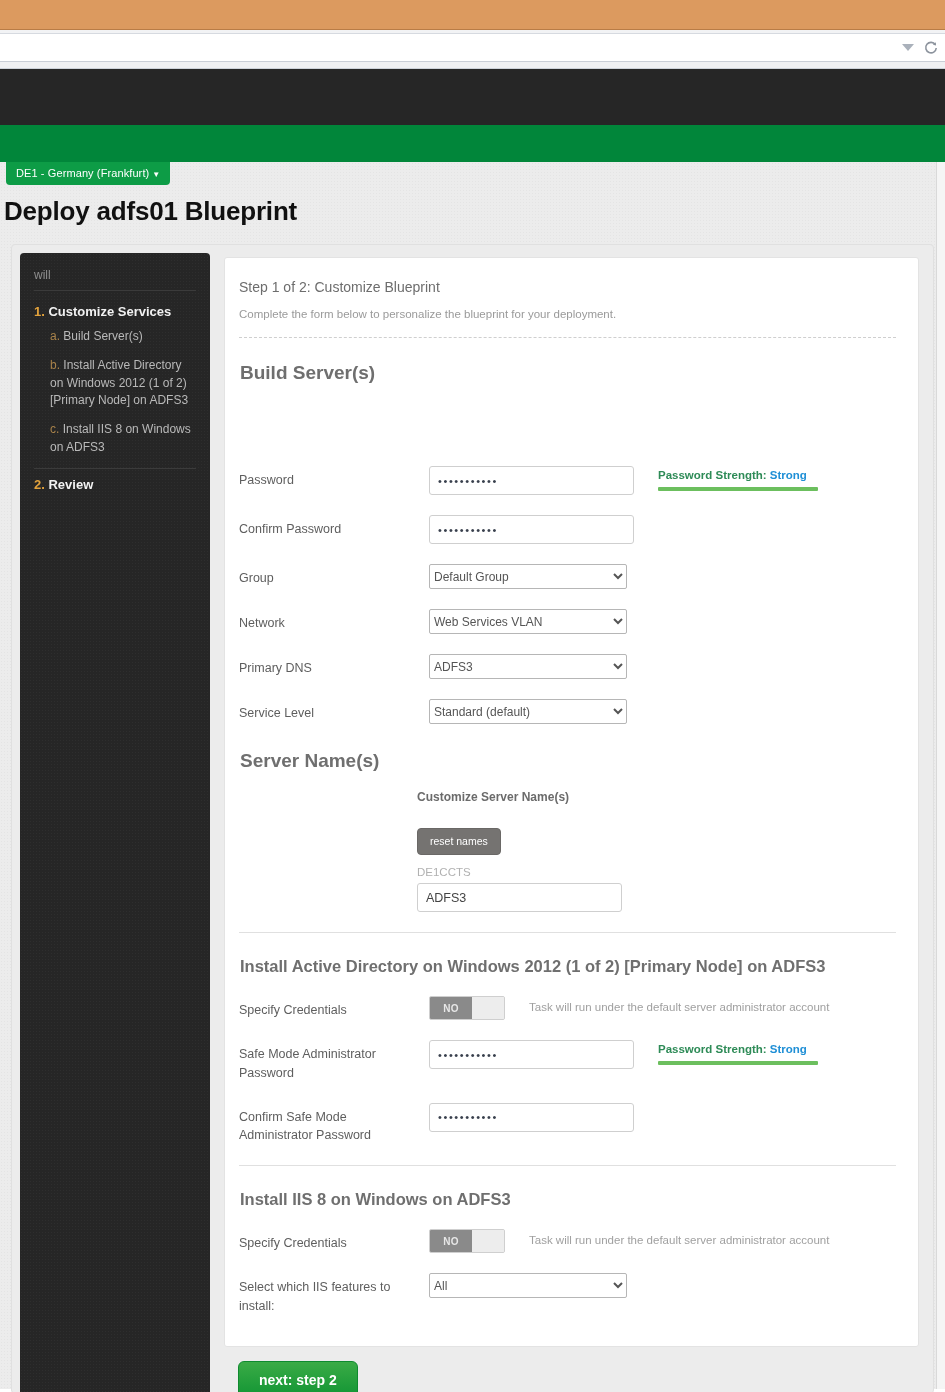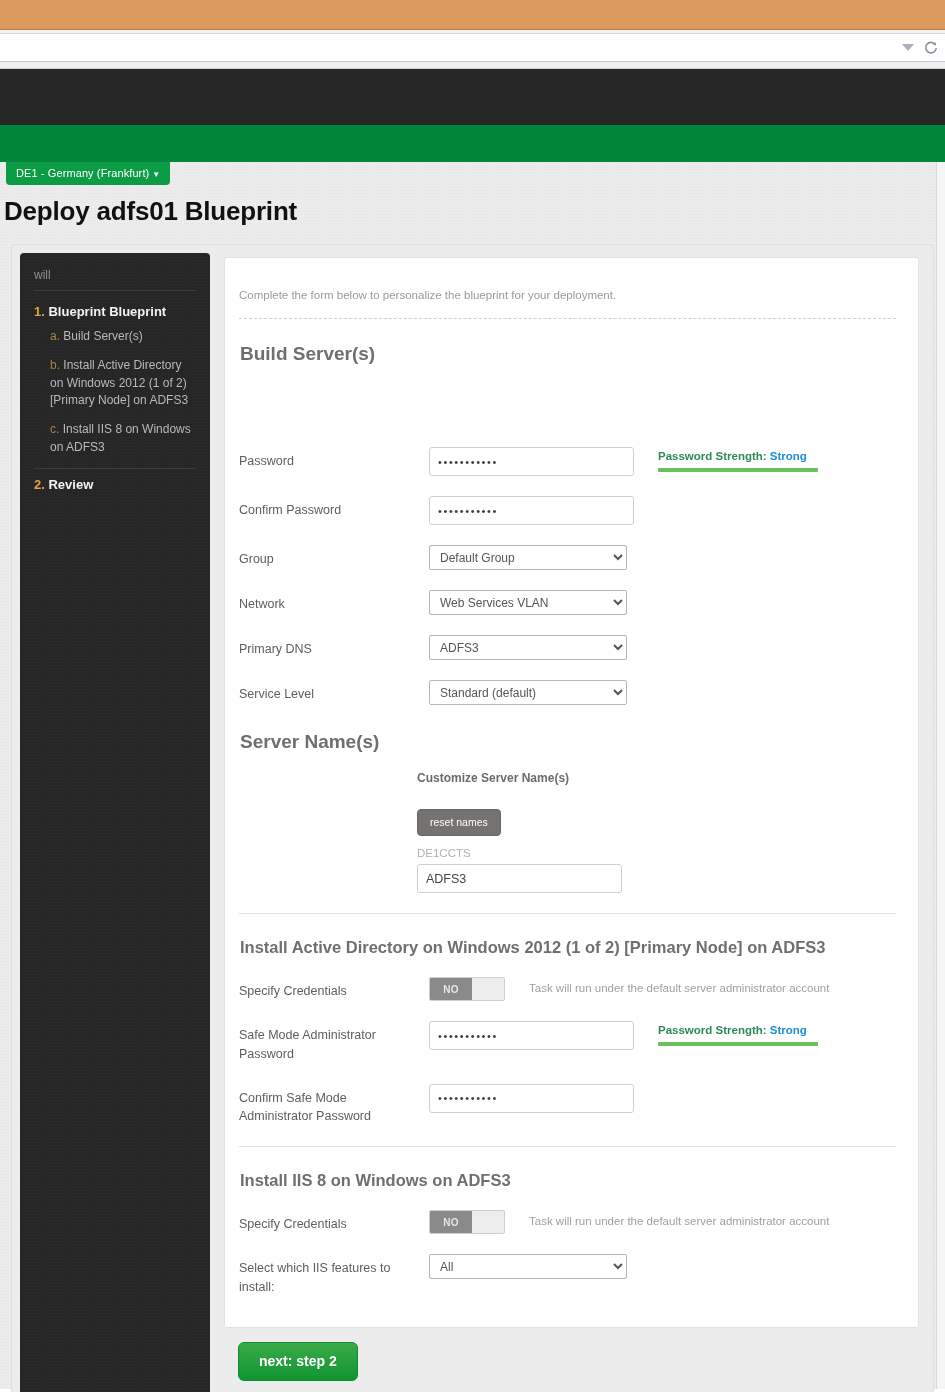--- a/index.html
+++ b/index.html
@@ -109,21 +109,20 @@
     border: 1px solid #cfcfcf; border-radius: 3px;
     padding: 0 8px; font-size: 12.5px; color: #444;
     font-family: "Liberation Sans", sans-serif; background: #fff;
   }
   input.txt.pw { letter-spacing: 1.6px; font-size: 11px; color: #39404d; }
   select.sel {
     width: 198px; height: 25px;
     border: 1px solid #b6b6b6; border-radius: 2px;
     font-size: 12px; color: #555; background: #fff;
     font-family: "Liberation Sans", sans-serif;
-    padding-left: 6px;
   }
 
   .pwstrength { margin-left: 12px; padding-top: 3px; }
   .pwstrength .t  { font-size: 11.5px; color: #2e8b57; font-weight: bold; }
   .pwstrength .t b { color: #1f8fd6; }
   .pwbar { width: 160px; height: 4px; background: #6cbf5e; margin-top: 6px; border-radius: 1px; }
 
   
   .namesblk { margin-left: 178px; margin-top: 18px; }
   .names-hd { font-size: 12px; font-weight: bold; color: #6b6b6b; }
@@ -187,21 +186,21 @@
 
   <div class="page-title">Deploy adfs01 Blueprint</div>
 
   <div class="panel">
 
     <div class="steps">
       <div class="steps-title">will</div>
 
       <div class="step-main">
         <span class="num">1.</span>
-        <span>Blueprint Blueprint</span>
+        <span>Customize Services</span>
       </div>
 
       <div class="substeps">
         <div class="substep">
           <span class="let">a.</span>
           <span>Build Server(s)</span>
         </div>
         <div class="substep">
           <span class="let">b.</span>
           <span>Install Active Directory on Windows 2012 (1 of 2) [Primary Node] on ADFS3</span>
@@ -216,20 +215,21 @@
 
       <div class="step-review">
         <span class="num">2.</span>
         <span>Review</span>
       </div>
     </div>
 
     <div class="formcol">
       <div class="card">
 
+        <div class="step-head">Step 1 of 2: Customize Blueprint</div>
         <div class="step-sub">Complete the form below to personalize the blueprint for your deployment.</div>
         <div class="dashrule"></div>
 
         <div class="sec-title">Build Server(s)</div>
 
         <div style="height:62px"></div>
 
         <div class="row">
           <div class="lab">Password</div>
           <div class="ctrl">

